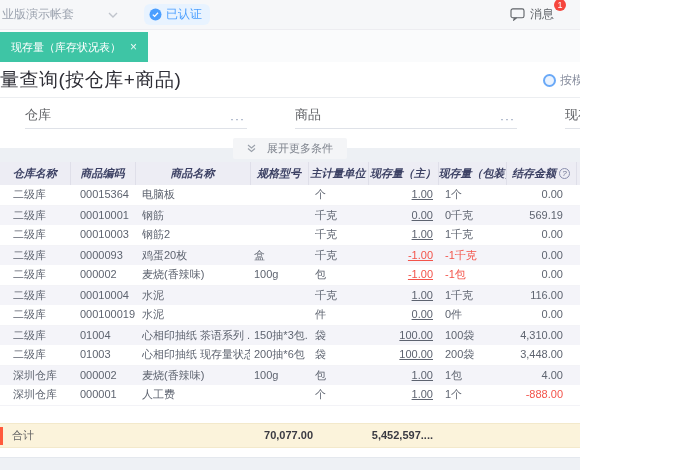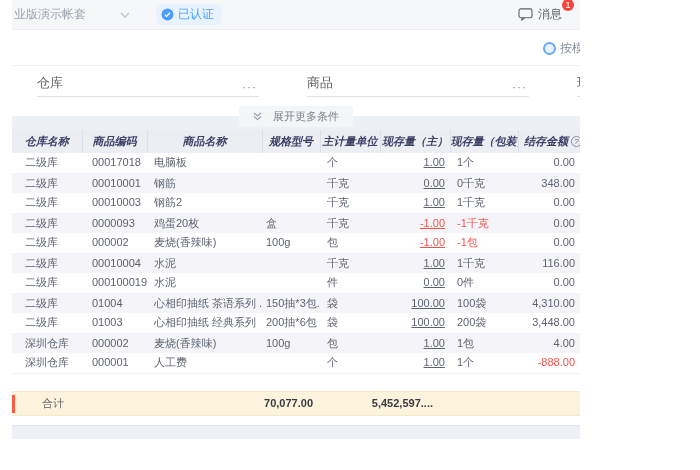--- a/index.html
+++ b/index.html
@@ -1,29 +1,29 @@
 <!DOCTYPE html>
 <html><head>
 <meta charset="utf-8">
 <style>
   * { margin:0; padding:0; box-sizing:border-box; }
   html,body { width:700px; height:470px; }
   body { font-family:"Liberation Sans","DejaVu Sans",sans-serif; background:#fff; }
-  .screen { position:relative; width:580px; height:470px; overflow:hidden; background:#fff;padding-left:12px; }
+  .screen { position:relative; width:580px; height:470px; overflow:hidden; background:#fff; }
 
   
   .topbar { height:30px; background:#f6f7f9; border-bottom:1px solid #ededf1;
             display:flex; align-items:center; font-size:12px; color:#333; }
   .acct { display:flex; align-items:center; width:128px; color:#9ca3af; padding-left:2px; }
   .acct-label { white-space:nowrap; overflow:hidden; }
   .acct svg { margin-left:auto; margin-right:10px; }
   .verified { display:flex; align-items:center; gap:4px; background:#e8f3ff; color:#4a9eff;
               border-radius:6px; padding:2px 8px 2px 5px; margin-left:16px; font-size:12px; }
   .company { margin-left:14px; color:#333; }
-  .messages { margin-left:auto; margin-right:8px; display:flex; align-items:center; gap:5px;
+  .messages { margin-left:auto; margin-right:16px; display:flex; align-items:center; gap:5px;
               color:#5f6368; font-size:12px; position:relative; padding-right:10px; cursor:pointer;justify-content:center; }
   .msg-badge { position:absolute; top:-7px; right:-2px; background:#f5453d; color:#fff;
                font-size:9px; line-height:12px; min-width:12px; height:12px; border-radius:7px;
                text-align:center; padding:0 2px; }
 
   
   .tabbar { height:32px; background:#fafbfc; display:flex; align-items:flex-end; }
   .tab { height:30px; background:#3ec5a5; color:#fff; font-size:11px; display:flex;
          align-items:center; gap:9px; padding:0 11px; cursor:pointer; }
   .tab-close { font-size:12px; line-height:1; opacity:.9; cursor:pointer; }
@@ -72,21 +72,21 @@
   .qty-link { text-decoration:underline; cursor:pointer; color:#5d6370; }
   .neg, .qty-link.neg { color:#f3534a; }
   .help-circle { display:inline-block; width:11px; height:11px; border:1px solid #8a8fae;
                  border-radius:50%; font-size:8px; line-height:10px; font-weight:normal;
                  color:#6a6f8f; margin-left:3px; text-align:center; vertical-align:1px; }
 
   
   .table-gap { height:17px; background:#fff; }
   .totals { position:relative; height:25px; background:#fbf3db; border-top:1px solid #f3e9cb;
             border-bottom:1px solid #f3e9cb; font-size:11px; line-height:23px; color:#666; }
-  .totals-label { position:absolute; left:30px; }
+  .totals-label { position:absolute; left:12px; }
   .totals-qty { position:absolute; right:267px; font-weight:bold; color:#3a3a42; }
   .totals-amount { position:absolute; right:147px; font-weight:bold; color:#3a3a42; }
   .footer-accent { position:absolute; left:0; top:3px; width:3px; height:18px; background:#ff5a3c; }
 
   .bottom-white { height:9px; background:#fff; }
   .bottom-gray { height:14px; background:#eef1f5; border-top:1px solid #e4e8ee; }
 </style>
 </head>
 <body>
 
@@ -109,22 +109,29 @@
     <div class="messages">
       <svg width="15" height="13" viewBox="0 0 16 14">
           <rect x="1" y="1" width="14" height="9.5" rx="2" fill="none" stroke="#5f6368" stroke-width="1.2"></rect>
           <path d="M4.5 10.5L4 13l3-2.5" fill="none" stroke="#5f6368" stroke-width="1.2"></path>
         </svg>
       <span>消息</span>
       <span class="msg-badge">1</span>
     </div>
   </header>
 
+  <div class="tabbar">
+    <div class="tab">
+      <span>现存量（库存状况表）</span>
+      <span class="tab-close">×</span>
+    </div>
+  </div>
 
   <div class="titlebar">
+    <h1 class="page-title">量查询(按仓库+商品)</h1>
     <div class="template-link">
       <span class="tpl-circle"></span>
       <span>按模板</span>
     </div>
   </div>
 
   <div class="filters">
     <div class="fields">
       <div class="field">
         <span class="field-label">仓库</span>
@@ -174,38 +181,38 @@
           <th>主计量单位</th>
           <th>现存量（主）</th>
           <th>现存量（包装）</th>
           <th>结存金额<span class="help-circle">?</span></th>
           <th></th>
         </tr>
       </thead>
     <tbody id="table-body">
         <tr>
           <td class="cl1">二级库</td>
-          <td class="cl2">00017018</td>
+          <td class="cl2">00015364</td>
           <td class="cl3">电脑板</td>
           <td class="cl4"></td>
           <td class="cl5">个</td>
           <td class="num6"><span class="qty-link">1.00</span></td>
           <td class="cl7">1个</td>
           <td class="num8">0.00</td>
           <td></td>
         </tr>
         <tr>
           <td class="cl1">二级库</td>
           <td class="cl2">00010001</td>
           <td class="cl3">钢筋</td>
           <td class="cl4"></td>
           <td class="cl5">千克</td>
           <td class="num6"><span class="qty-link">0.00</span></td>
           <td class="cl7">0千克</td>
-          <td class="num8">348.00</td>
+          <td class="num8">569.19</td>
           <td></td>
         </tr>
         <tr>
           <td class="cl1">二级库</td>
           <td class="cl2">00010003</td>
           <td class="cl3">钢筋2</td>
           <td class="cl4"></td>
           <td class="cl5">千克</td>
           <td class="num6"><span class="qty-link">1.00</span></td>
           <td class="cl7">1千克</td>
@@ -263,21 +270,21 @@
           <td class="cl4">150抽*3包...</td>
           <td class="cl5">袋</td>
           <td class="num6"><span class="qty-link">100.00</span></td>
           <td class="cl7">100袋</td>
           <td class="num8">4,310.00</td>
           <td></td>
         </tr>
         <tr>
           <td class="cl1">二级库</td>
           <td class="cl2">01003</td>
-          <td class="cl3">心相印抽纸 经典系列</td>
+          <td class="cl3">心相印抽纸 现存量状态</td>
           <td class="cl4">200抽*6包</td>
           <td class="cl5">袋</td>
           <td class="num6"><span class="qty-link">100.00</span></td>
           <td class="cl7">200袋</td>
           <td class="num8">3,448.00</td>
           <td></td>
         </tr>
         <tr>
           <td class="cl1">深圳仓库</td>
           <td class="cl2">000002</td>

